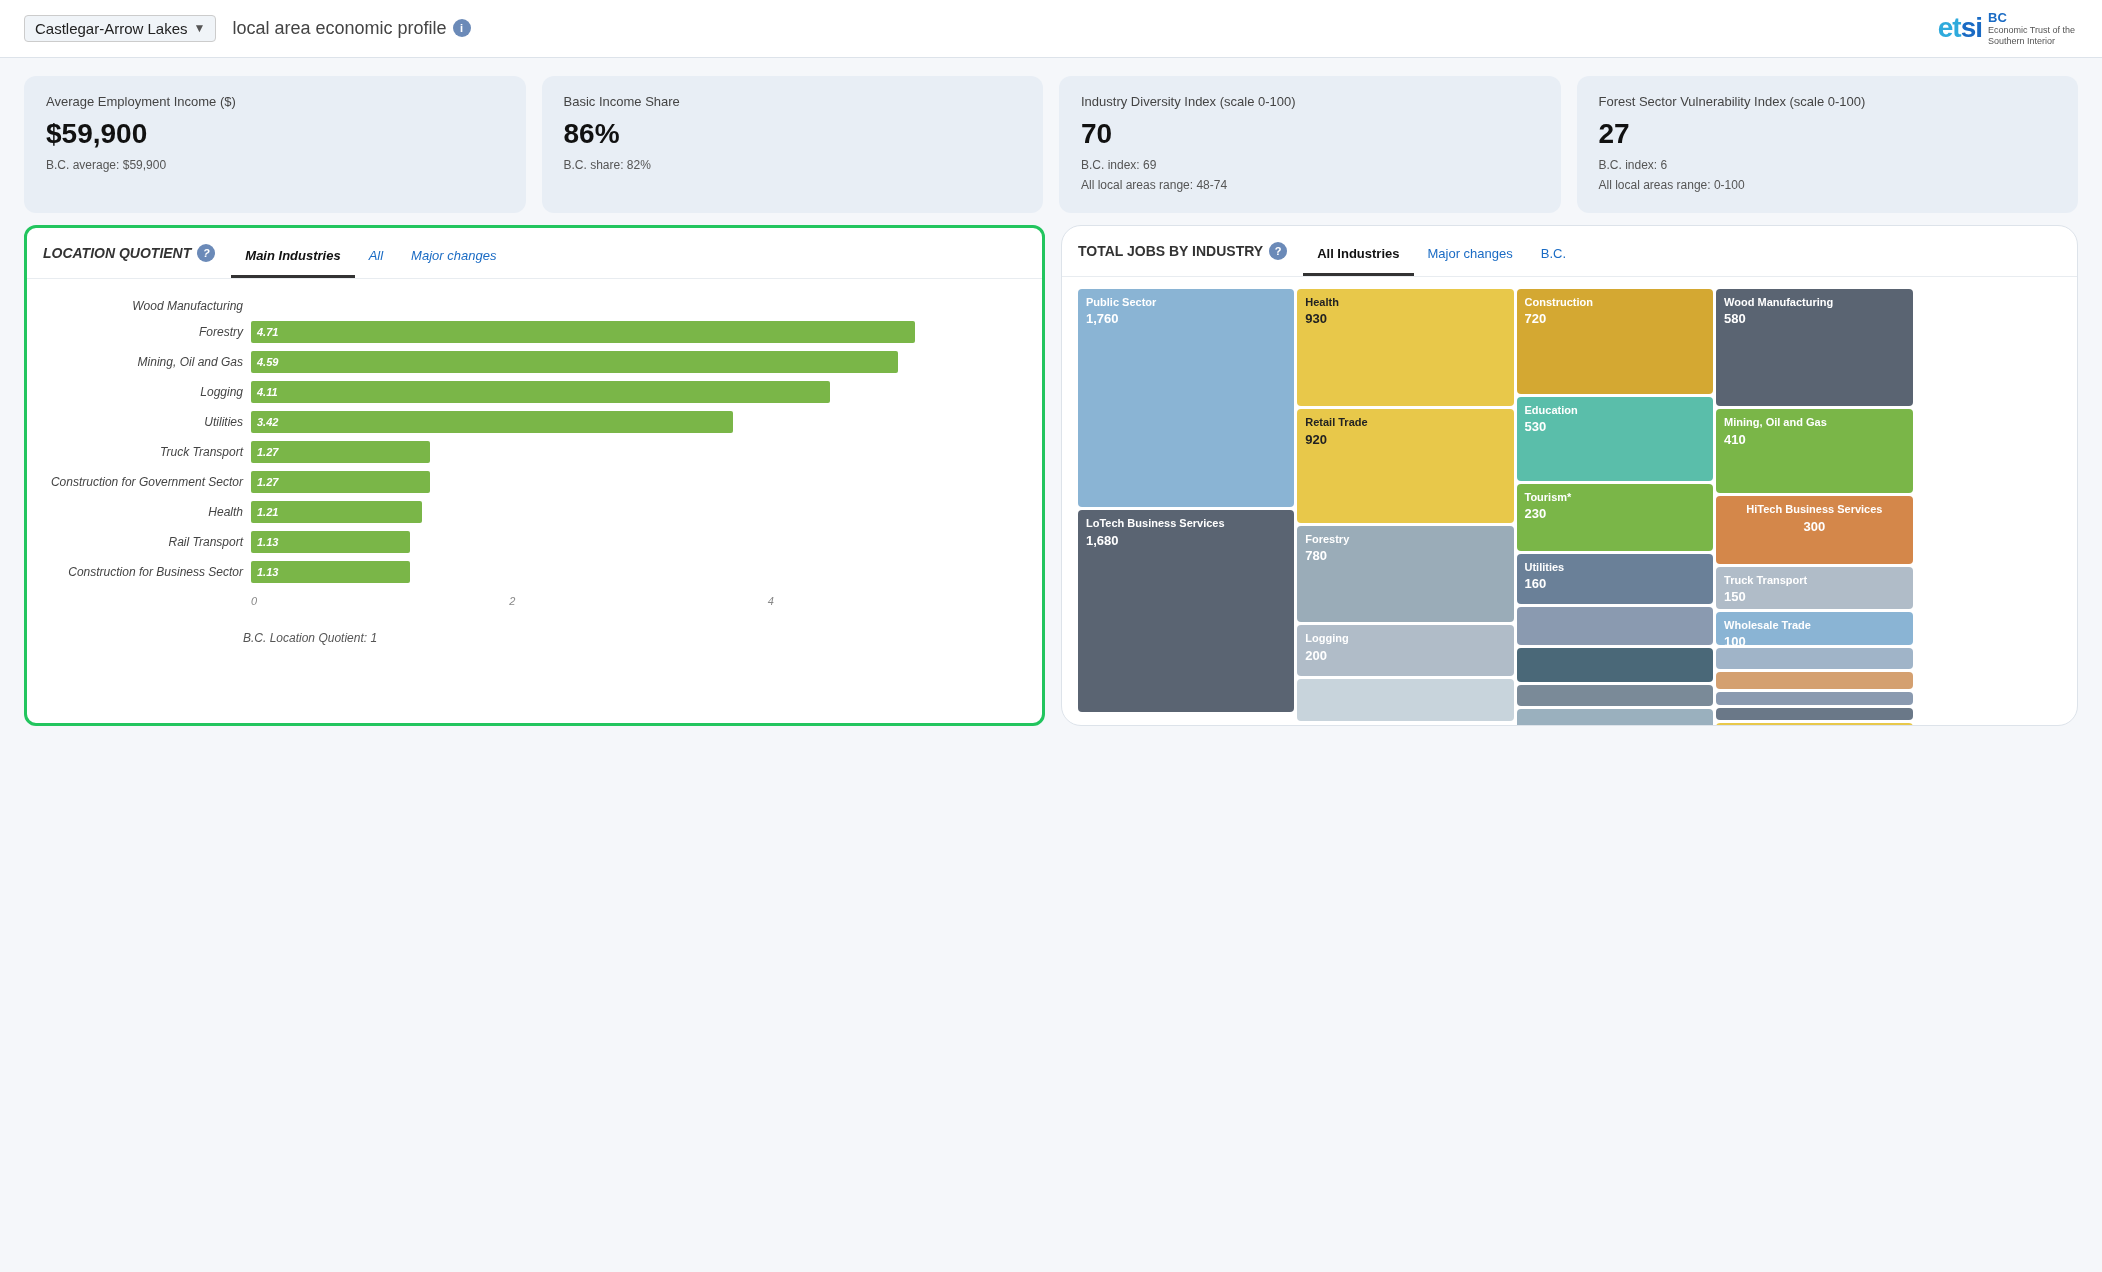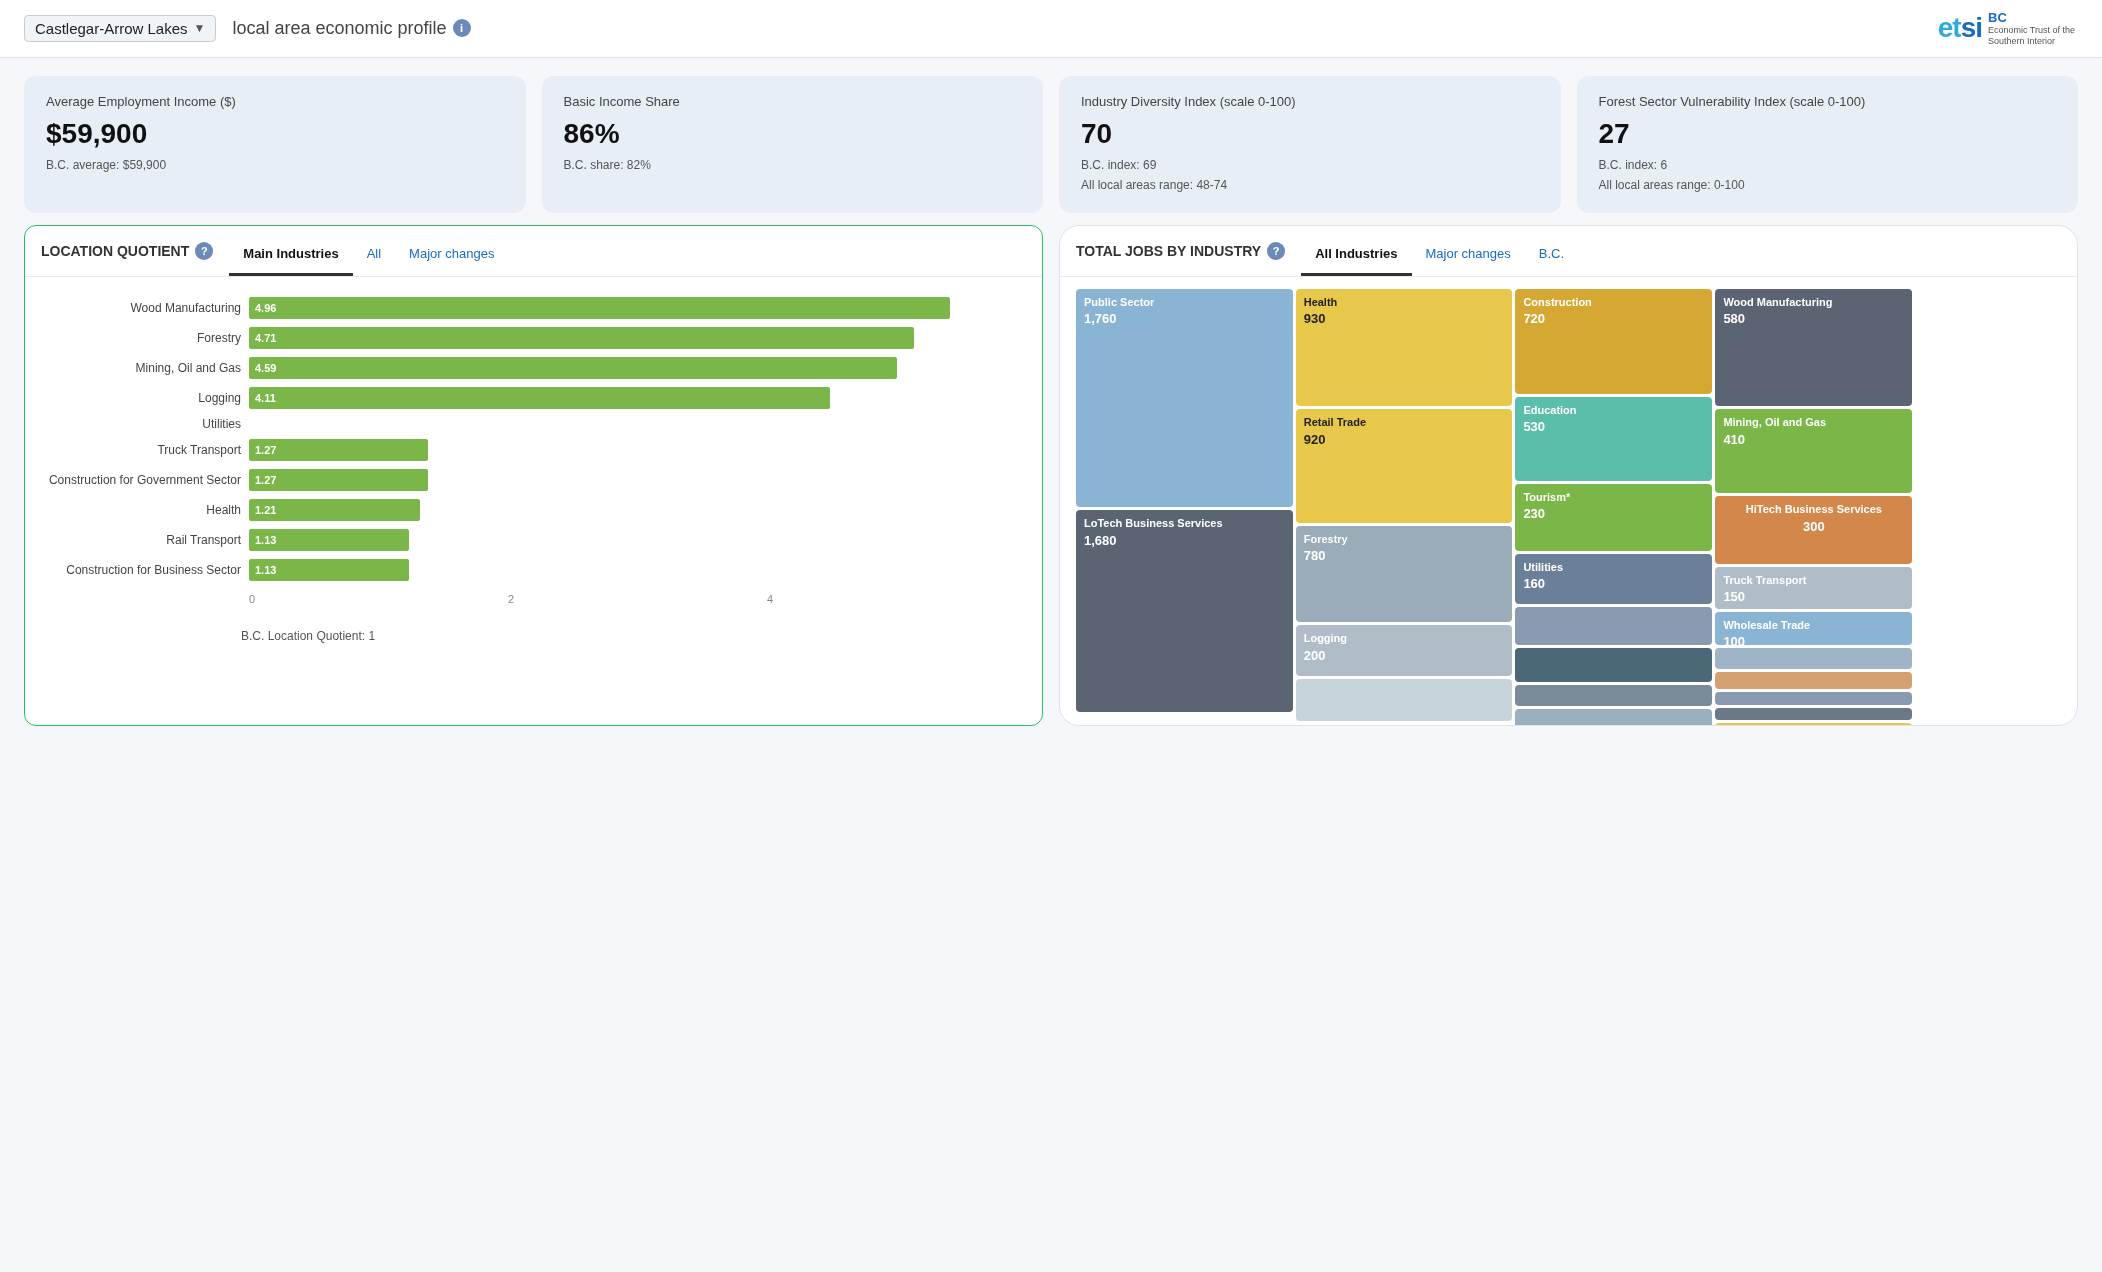--- a/index.html
+++ b/index.html
@@ -111,22 +111,23 @@
     .main-content {
       display: flex;
       gap: 16px;
       padding: 0 24px 24px 24px;
     }
     
     .left-panel {
       flex: 1;
       background: #fff;
       border-radius: 12px;
-      border: 1px solid #22c55e;
+      border: 3px solid #22c55e;
       overflow: hidden;
+      font-style: italic;
     }
     .panel-header {
       display: flex;
       align-items: center;
       padding: 12px 16px 0 16px;
       gap: 0;
       border-bottom: 1px solid #e8ecf0;
     }
     .panel-title {
       font-size: 14px;
@@ -277,25 +278,20 @@
         <span>LOCATION QUOTIENT</span>
         <span class="info-icon">?</span>
       </div>
       <div class="tab active">Main Industries</div>
       <div class="tab blue">All</div>
       <div class="tab blue">Major changes</div>
     </div>
     <div class="bar-chart-area" id="bar-chart-area">
     <div class="bar-row">
     <div class="bar-label">Wood Manufacturing</div>
-    <div class="bar-container">
-      <div class="bar-fill" style="width:90.18181818181819%">
-        <span class="bar-value">4.96</span>
-      </div>
-    </div>
   </div>
         <div class="bar-row">
     <div class="bar-label">Forestry</div>
     <div class="bar-container">
       <div class="bar-fill" style="width:85.63636363636363%">
         <span class="bar-value">4.71</span>
       </div>
     </div>
   </div>
         <div class="bar-row">
@@ -309,20 +305,25 @@
         <div class="bar-row">
     <div class="bar-label">Logging</div>
     <div class="bar-container">
       <div class="bar-fill" style="width:74.72727272727273%">
         <span class="bar-value">4.11</span>
       </div>
     </div>
   </div>
         <div class="bar-row">
     <div class="bar-label">Utilities</div>
+    <div class="bar-container">
+      <div class="bar-fill" style="width:62.18181818181818%">
+        <span class="bar-value">3.42</span>
+      </div>
+    </div>
   </div>
         <div class="bar-row">
     <div class="bar-label">Truck Transport</div>
     <div class="bar-container">
       <div class="bar-fill" style="width:23.090909090909093%">
         <span class="bar-value">1.27</span>
       </div>
     </div>
   </div>
         <div class="bar-row">

